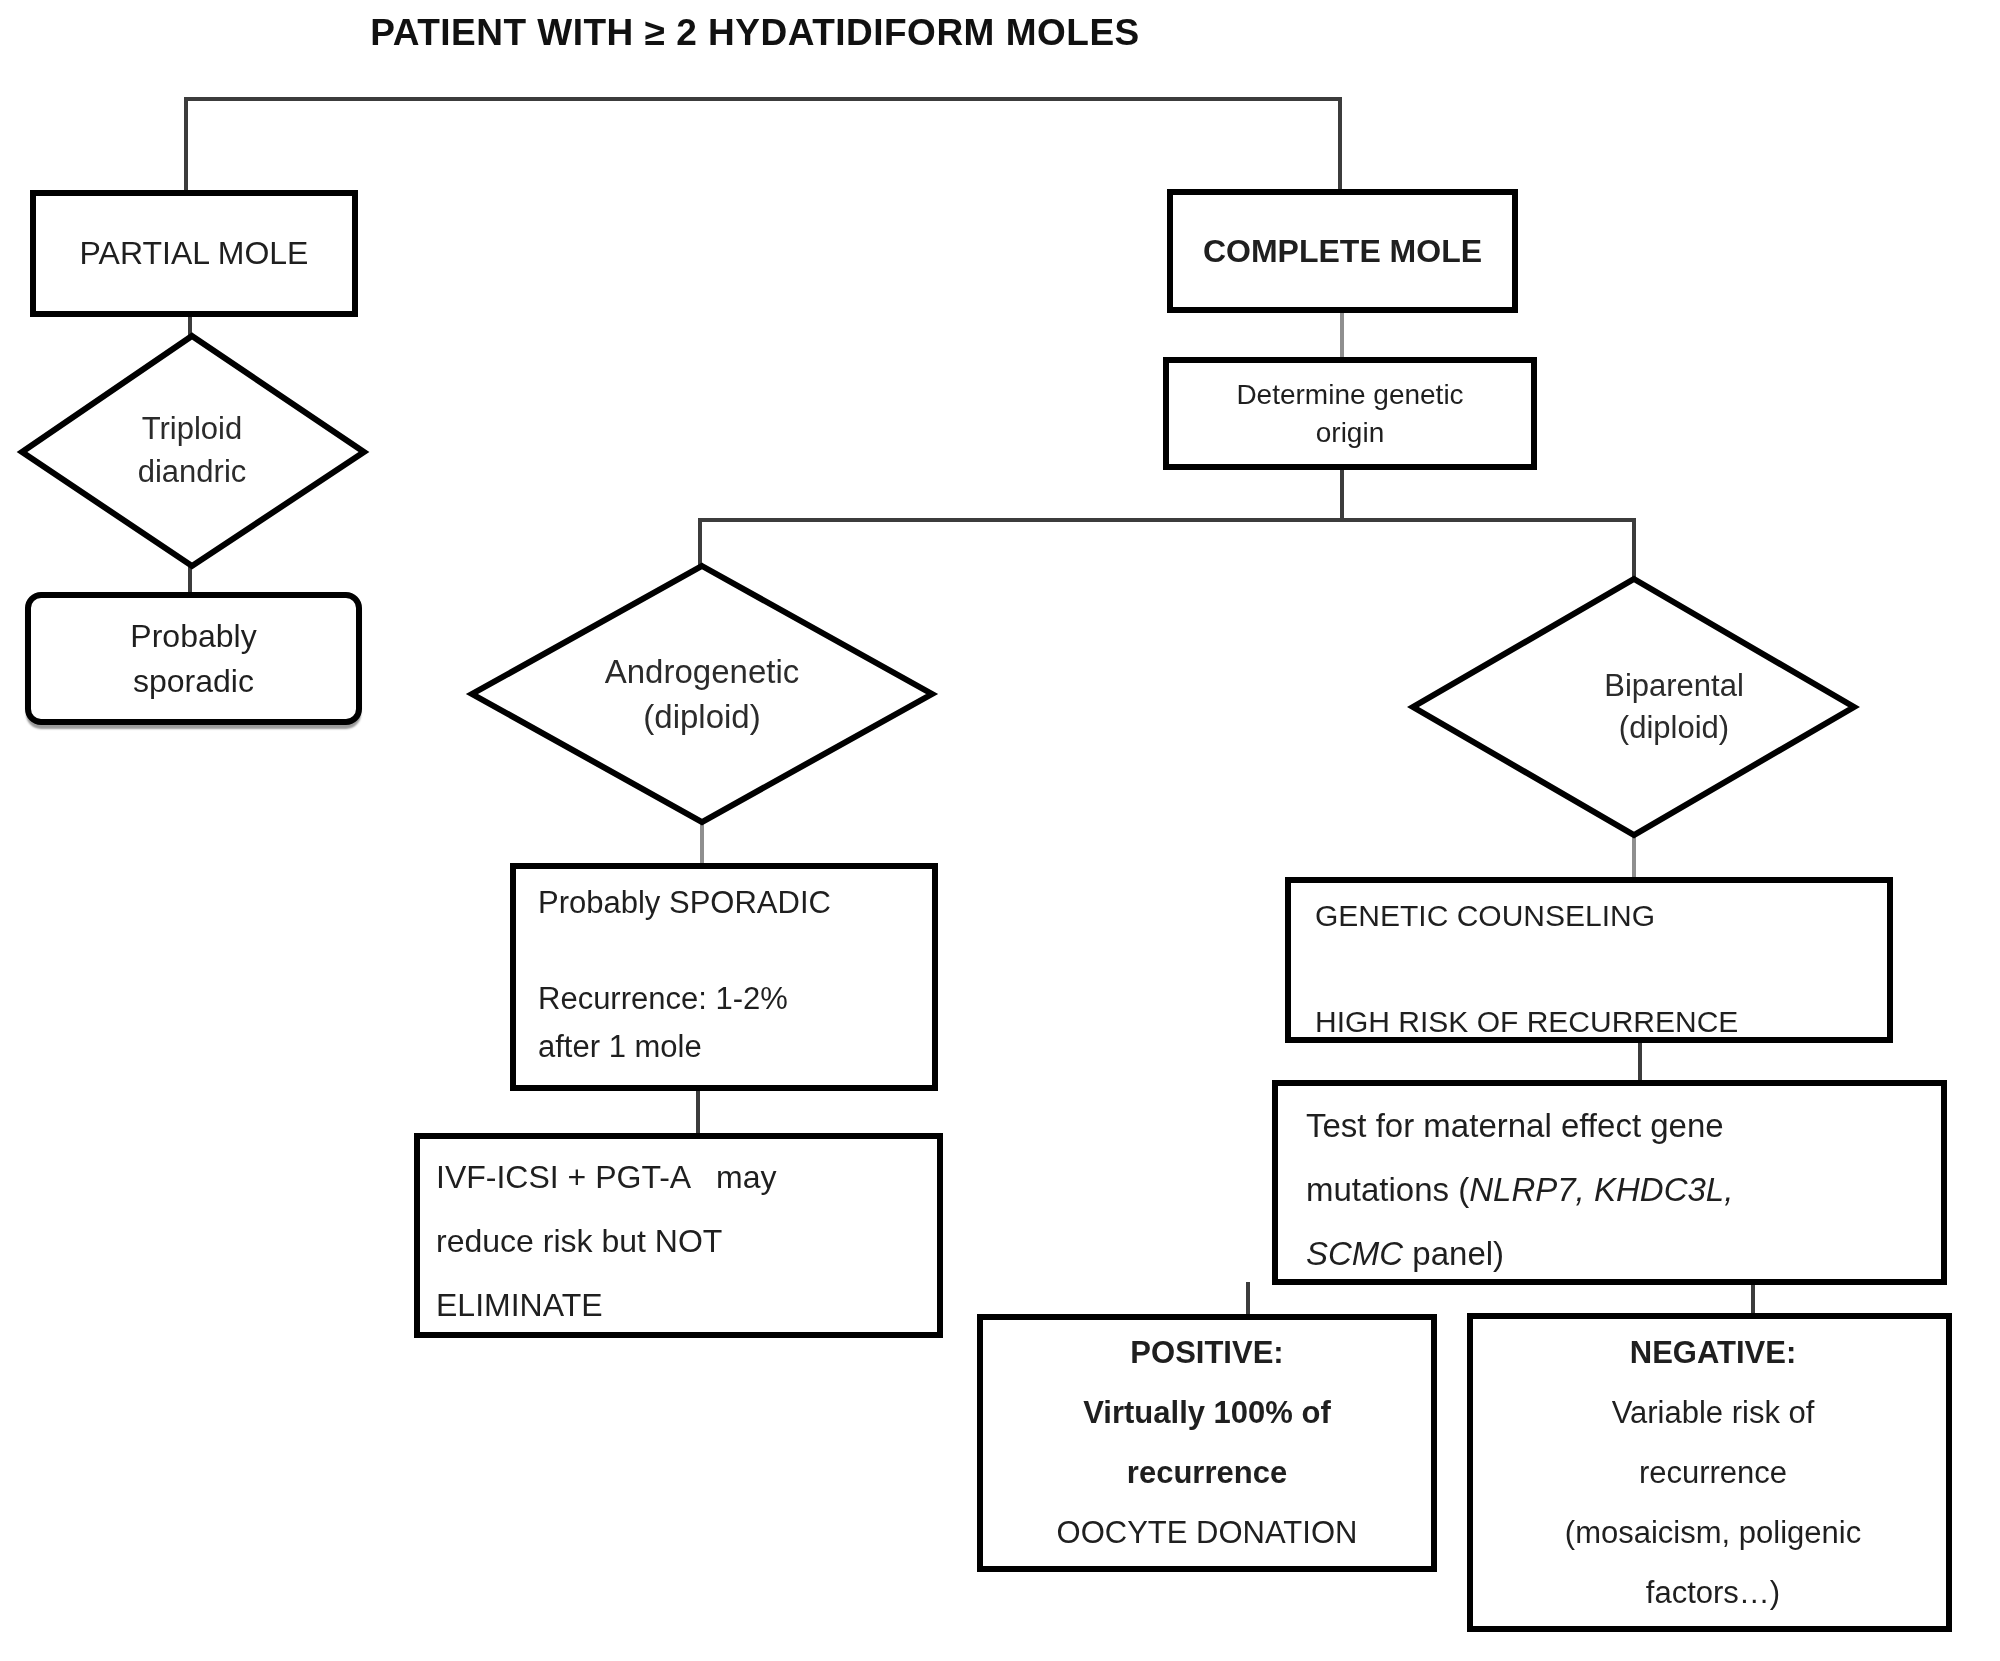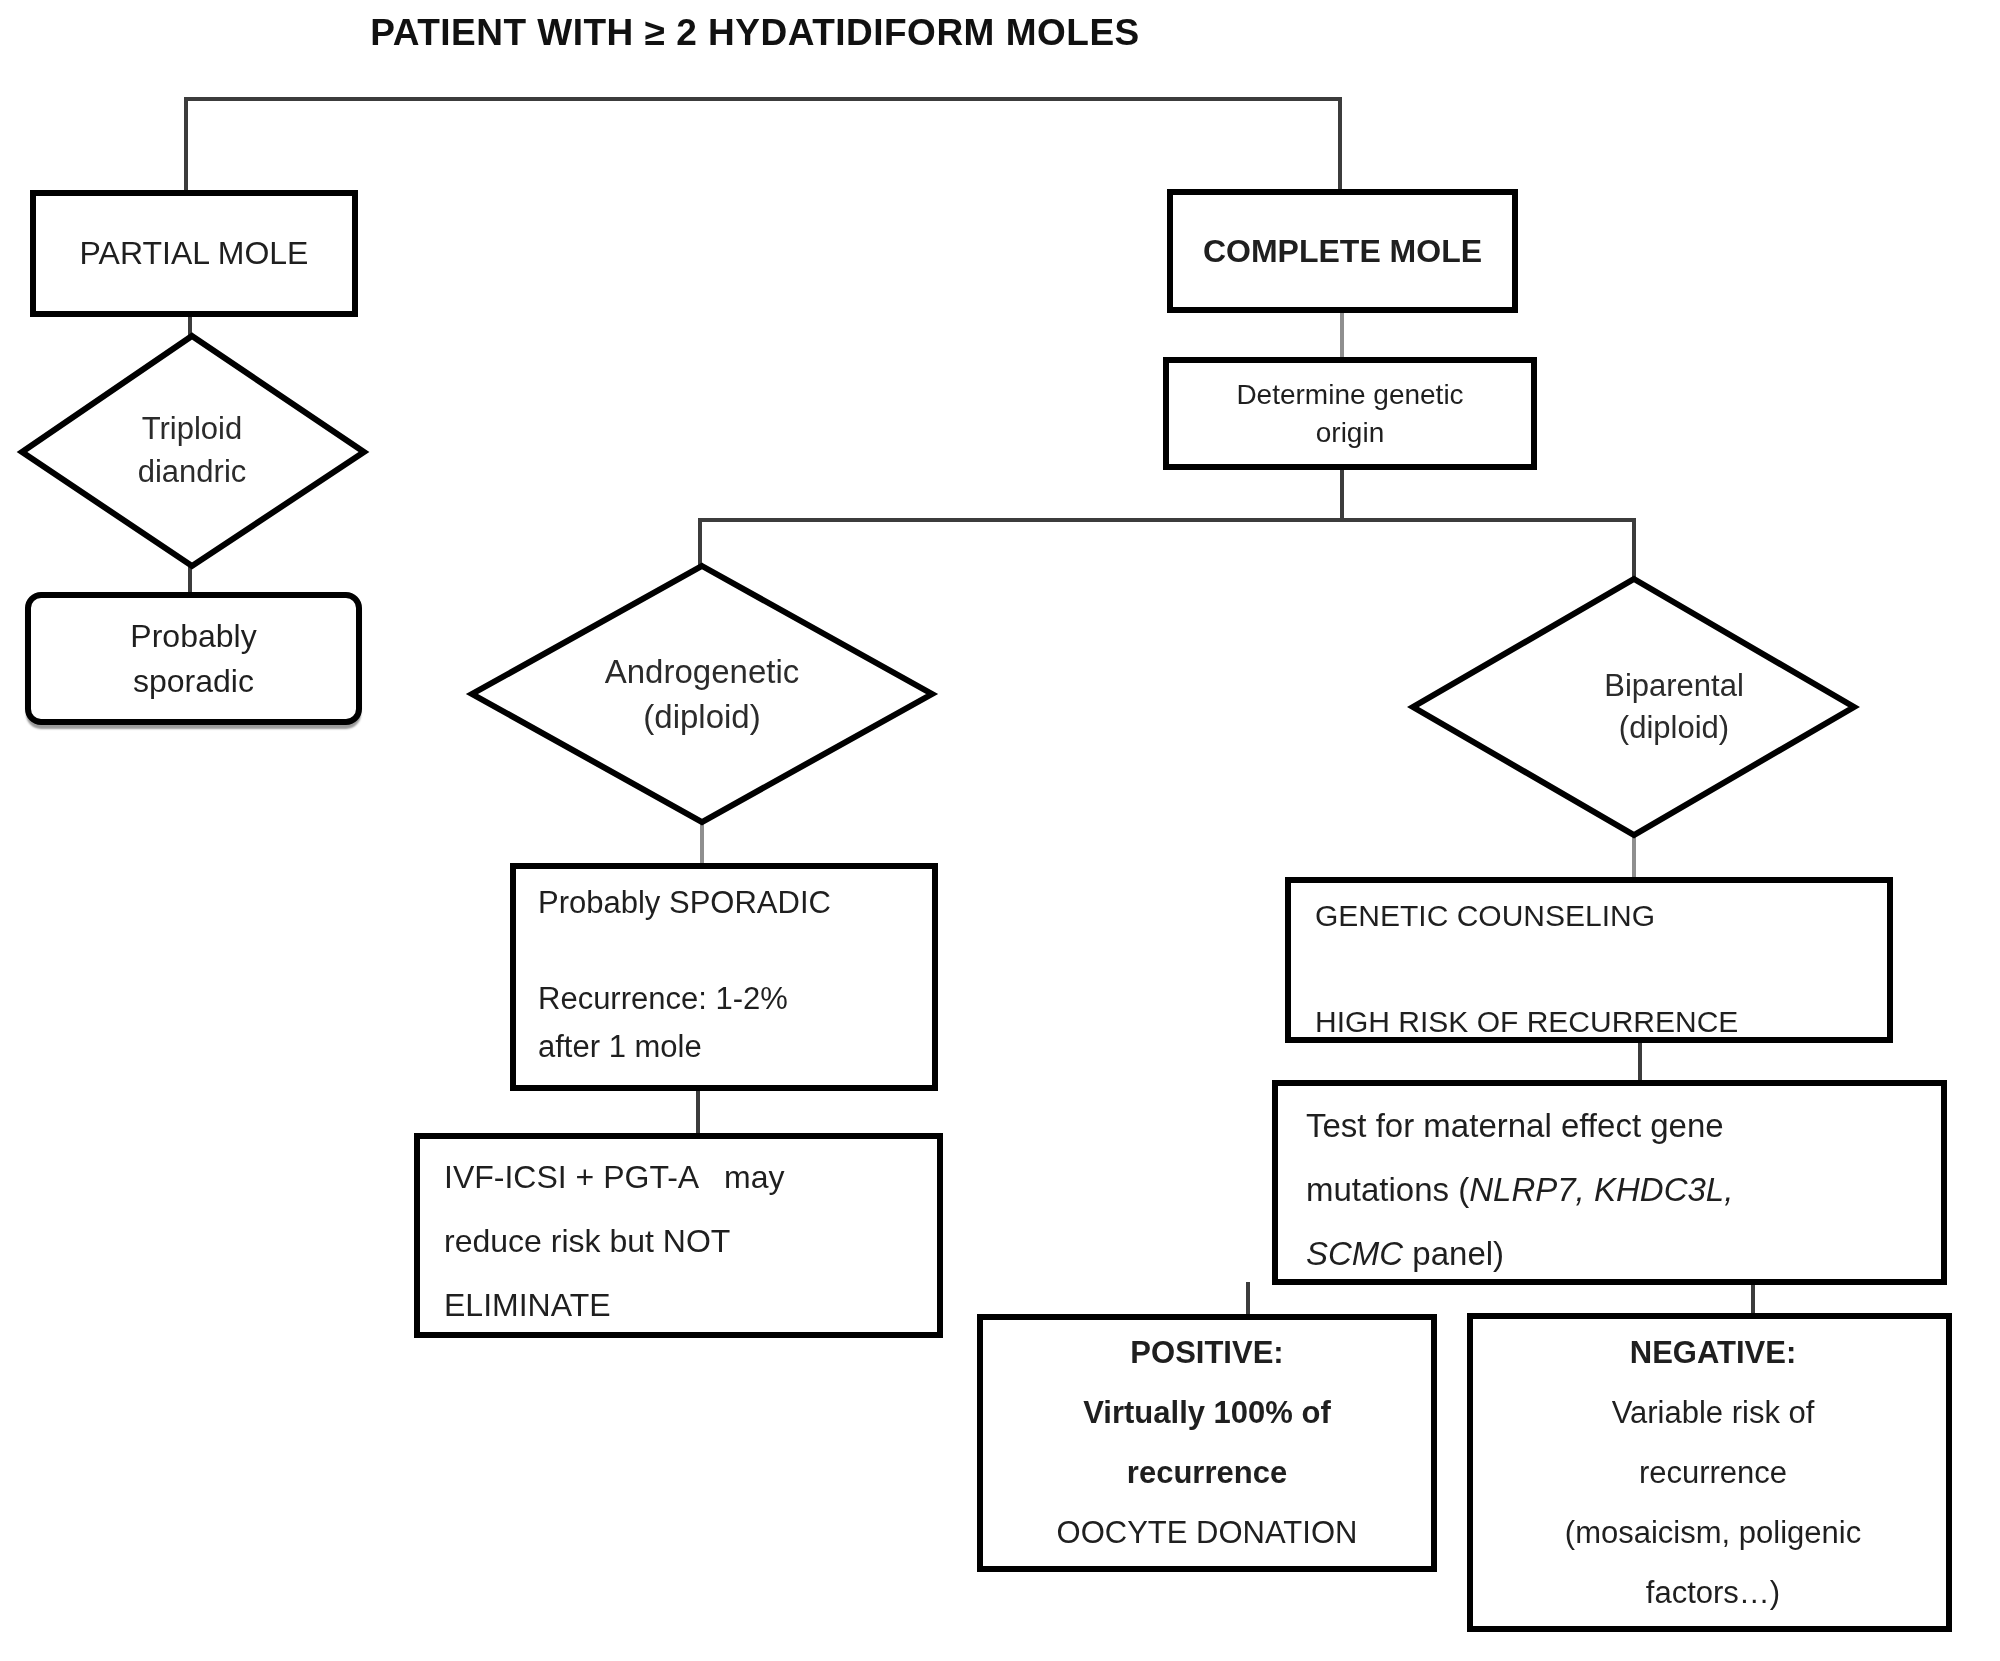--- a/index.html
+++ b/index.html
@@ -99,21 +99,21 @@
   <div class="dlabel" style="left:1634px;top:707px;font-size:31px;line-height:1.35;margin-left:40px;">Biparental
 (diploid)</div>
 
   <div class="box topleft" style="left:510px;top:863px;width:428px;height:228px;font-size:31px;line-height:48px;padding:10px 10px 0 22px;">
     <span class="pre">Probably SPORADIC
 
 Recurrence: 1-2%
 after 1 mole</span>
   </div>
 
-  <div class="box topleft" style="left:414px;top:1133px;width:529px;height:205px;font-size:32px;line-height:64px;padding:6px 6px 0 24px;">
+  <div class="box topleft" style="left:414px;top:1133px;width:529px;height:205px;font-size:32px;line-height:64px;padding:6px 6px 0 16px;">
     <span class="pre">IVF-ICSI + PGT-A   may
 reduce risk but NOT
 ELIMINATE</span>
   </div>
 
   <div class="box topleft" style="left:1285px;top:877px;width:608px;height:166px;font-size:30px;line-height:53px;padding:6px 6px 0 24px;">
     <span class="pre">GENETIC COUNSELING
 
 HIGH RISK OF RECURRENCE</span>
   </div>

